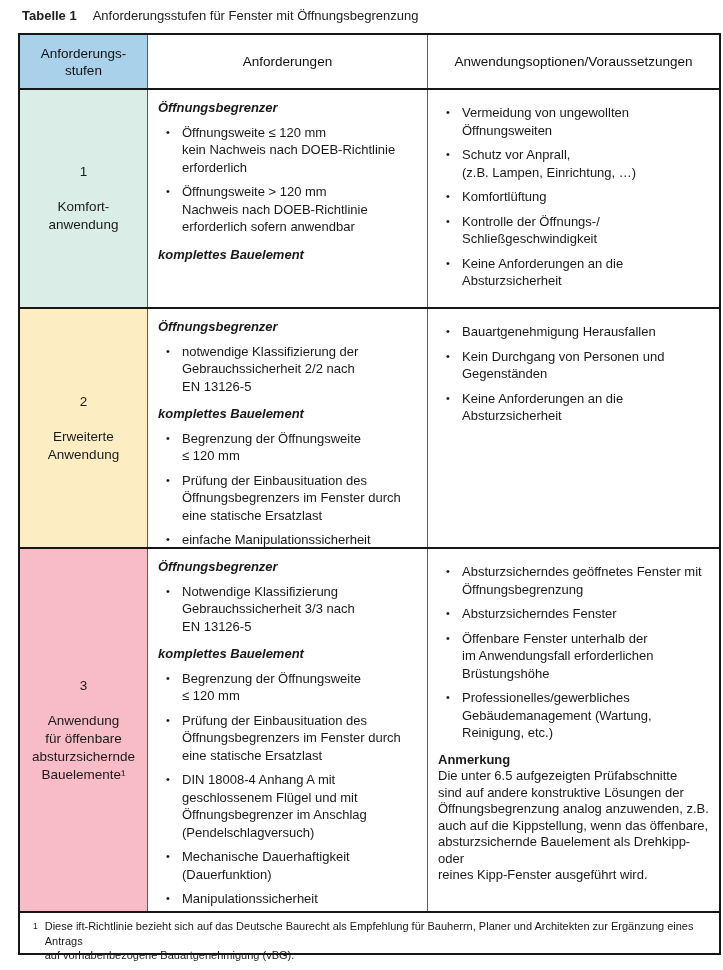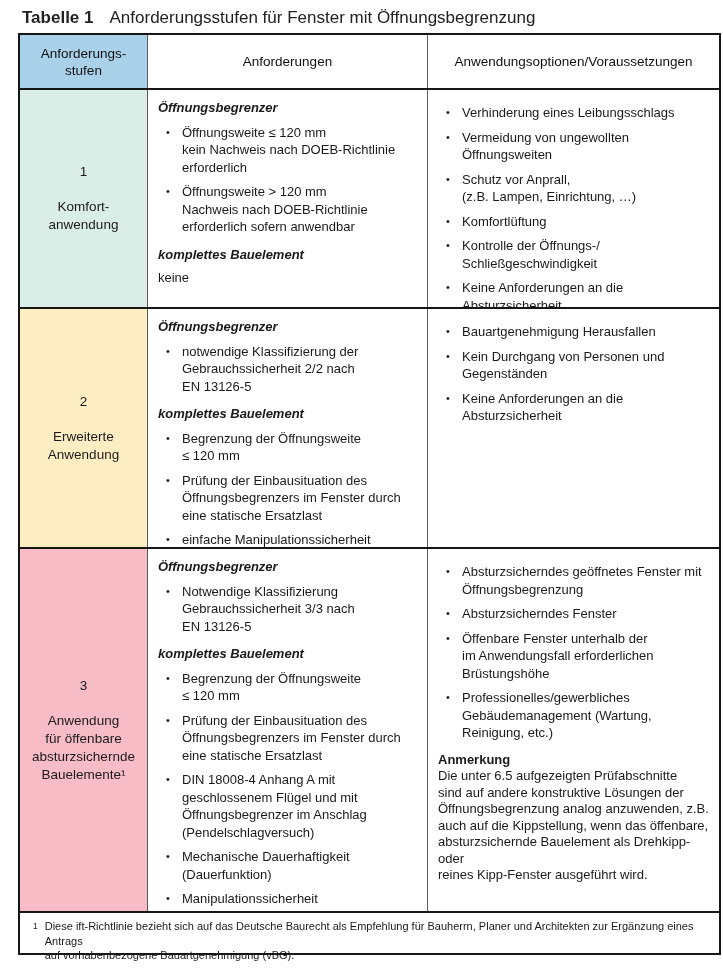--- a/index.html
+++ b/index.html
@@ -3,21 +3,21 @@
 <meta charset="utf-8">
 <style>
   html, body { margin:0; padding:0; }
   body {
     width:723px; height:970px; background:#ffffff;
     font-family:"Liberation Sans", sans-serif; color:#1a1a1a;
     -webkit-font-smoothing:antialiased;
   }
   .page { position:relative; width:723px; height:970px; overflow:hidden; }
 
-  .doc-title { position:absolute; left:22px; top:8px; font-size:17px; color:#222; }
+  .doc-title { position:absolute; left:22px; top:8px; font-size:13px; color:#222; }
   .doc-title .t-label { font-weight:bold; margin-right:16px; }
 
   .tbl {
     position:absolute; left:18px; top:33px; width:703px; height:922px;
     box-sizing:border-box; border:2px solid #161616;
     display:flex; flex-direction:column; background:#eab308;
   }
   .trow { display:flex; flex:0 0 auto; box-sizing:border-box; }
   .trow + .trow { border-top:2px solid #161616; }
 
@@ -91,24 +91,22 @@
       </div>
       <div class="cell c2 content">
         <div class="sec-heading">Öffnungsbegrenzer</div>
         <div class="bullet">Öffnungsweite ≤ 120 mm
 kein Nachweis nach DOEB-Richtlinie
 erforderlich</div>
         <div class="bullet">Öffnungsweite &gt; 120 mm
 Nachweis nach DOEB-Richtlinie
 erforderlich sofern anwendbar</div>
         <div class="sec-heading">komplettes Bauelement</div>
-        <div class="plain">keine</div>
       </div>
       <div class="cell c3 content">
-        <div class="bullet">Verhinderung eines Leibungsschlags</div>
         <div class="bullet">Vermeidung von ungewollten
 Öffnungsweiten</div>
         <div class="bullet">Schutz vor Anprall,
 (z.B. Lampen, Einrichtung, …)</div>
         <div class="bullet">Komfortlüftung</div>
         <div class="bullet">Kontrolle der Öffnungs-/
 Schließgeschwindigkeit</div>
         <div class="bullet">Keine Anforderungen an die
 Absturzsicherheit</div>
       </div>

